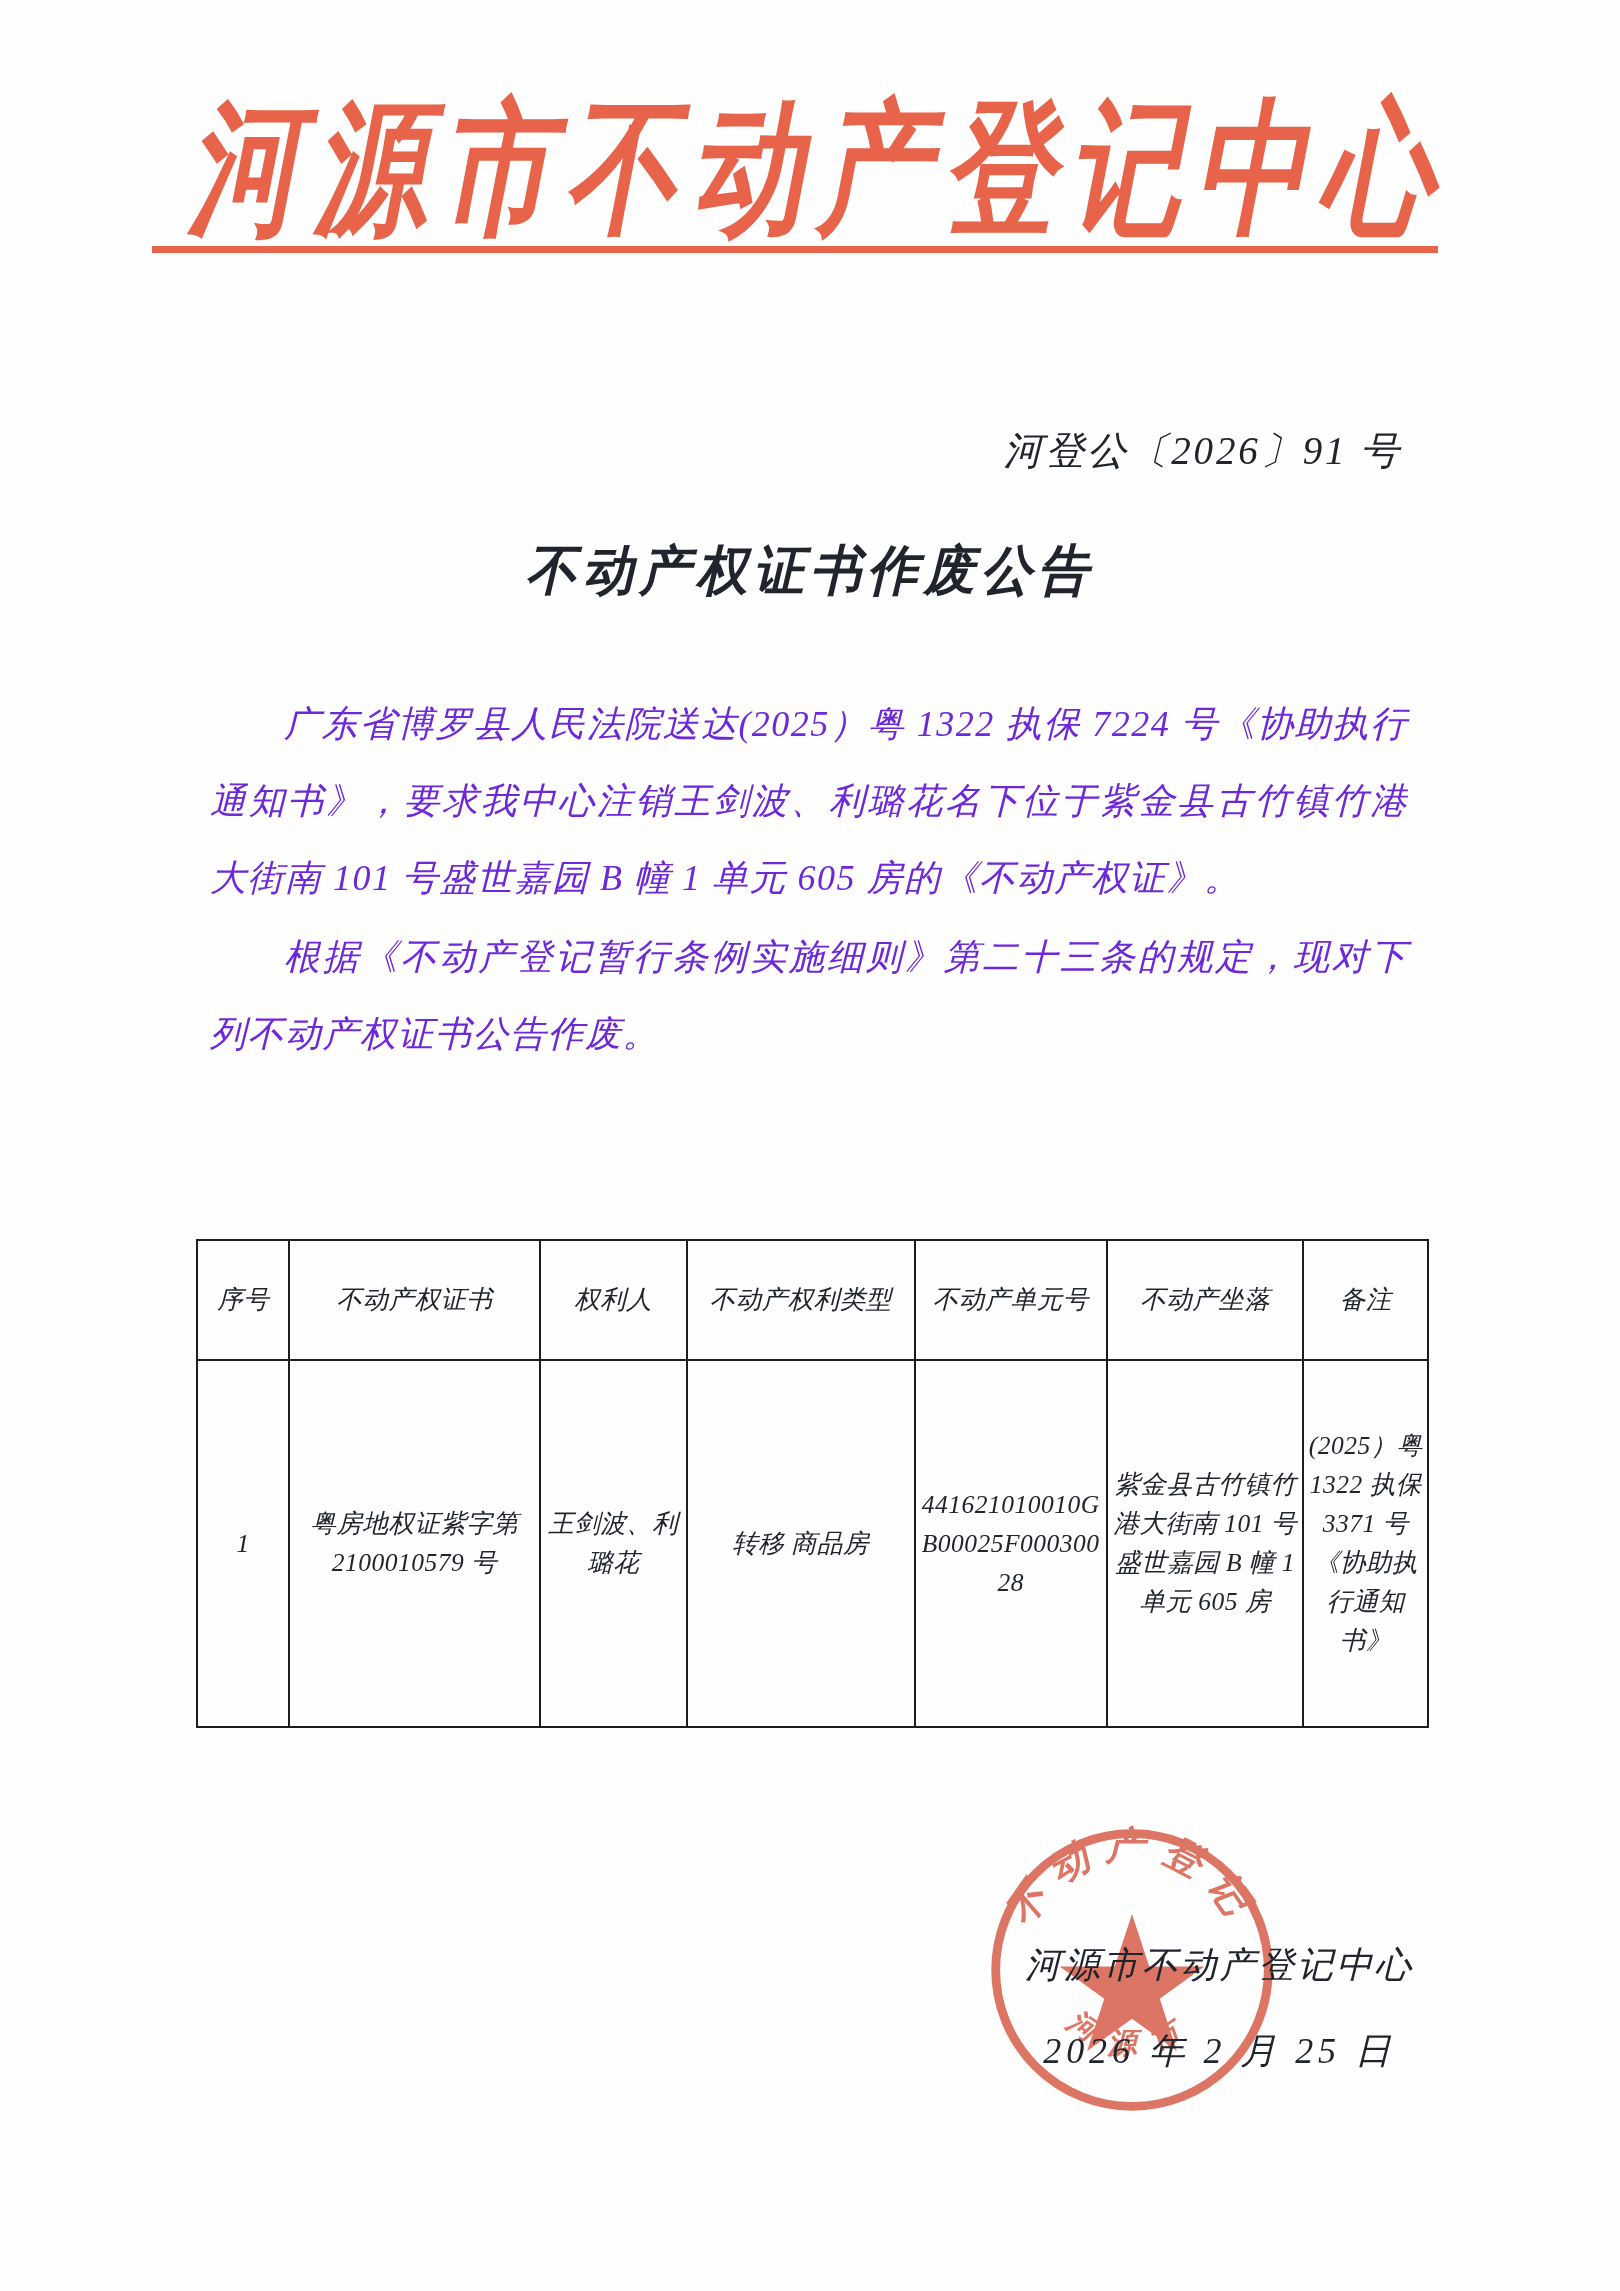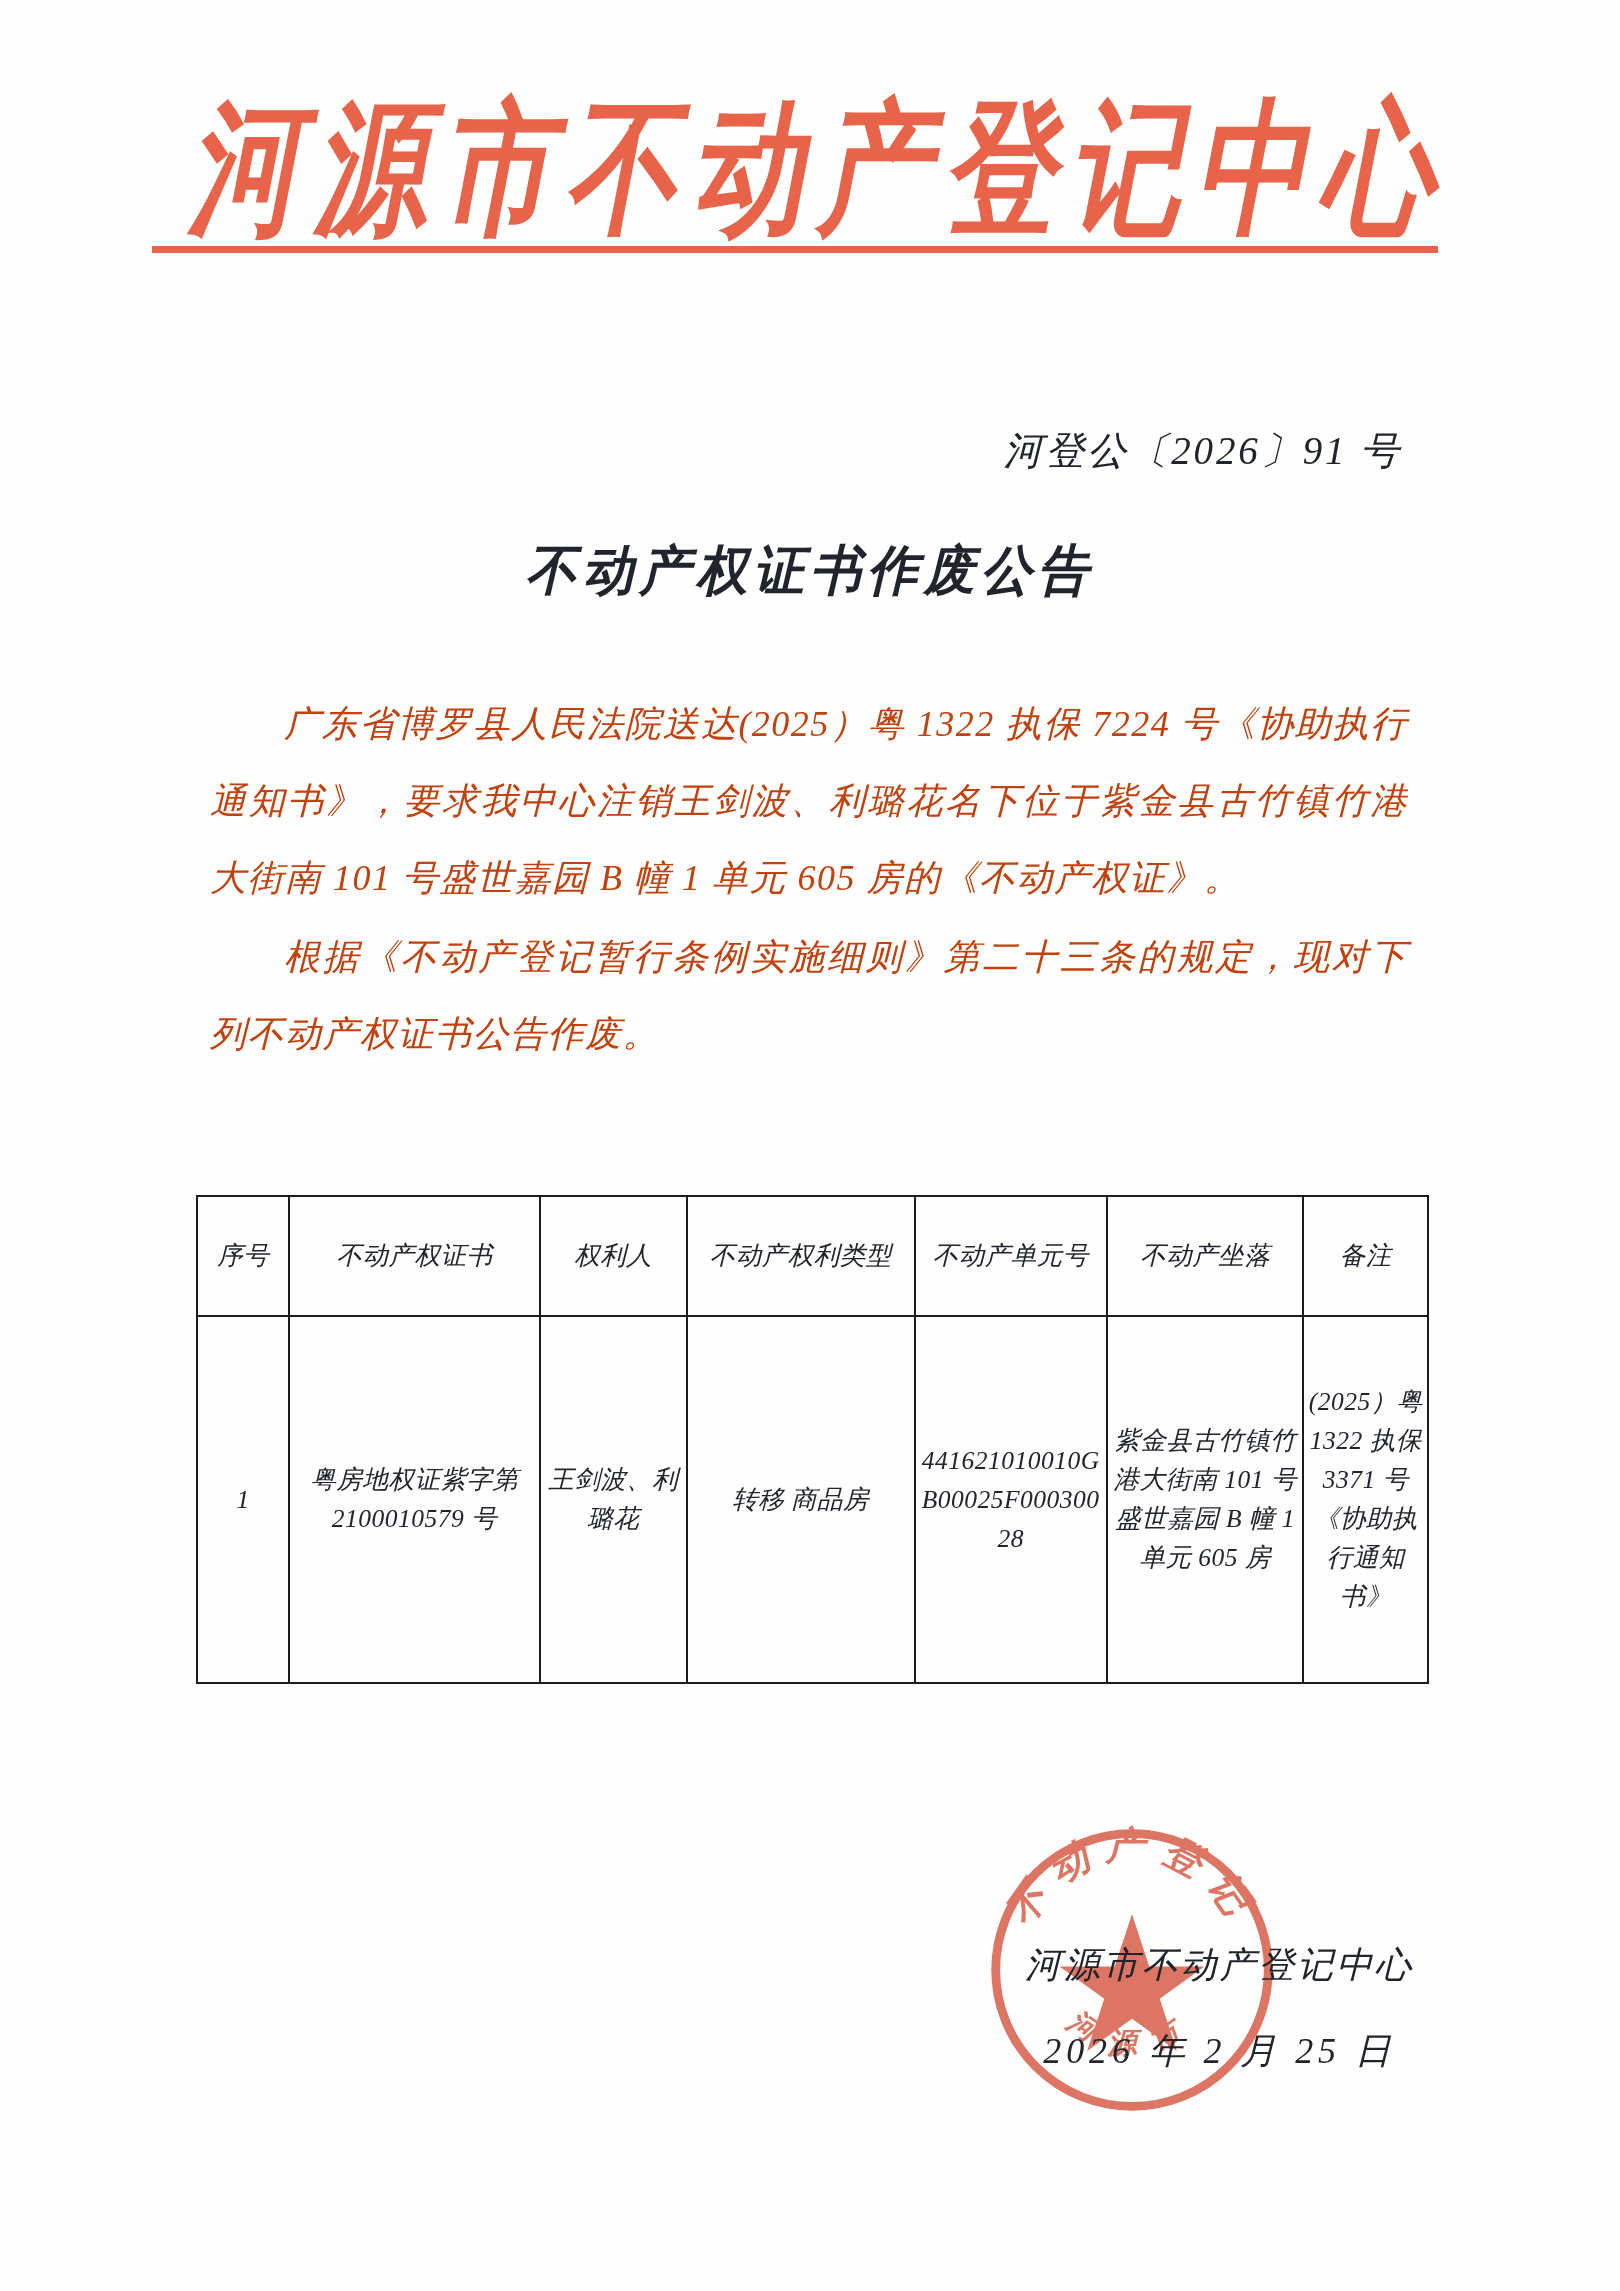--- a/index.html
+++ b/index.html
@@ -84,29 +84,29 @@
     left: 210px;
     width: 1198px;
   }
   .para {
     font-size: 36px;
     line-height: 77px;
     letter-spacing: 1.5px;
     text-align: justify;
     text-align-last: left;
     text-indent: 74px;
-    color: #c2410c;
+    color: #6d28d9;
     margin: 0 0 0 0;
   }
   .para + .para { margin-top: 2px; }
 
   
   .notice-table {
     position: absolute;
-    top: 1195px;
+    top: 1239px;
     left: 196px;
     width: 1233px;
     border-collapse: collapse;
     table-layout: fixed;
   }
   .notice-table td, .notice-table th {
     border: 2px solid #1d1d1d;
     vertical-align: middle;
     text-align: center;
     font-weight: normal;

